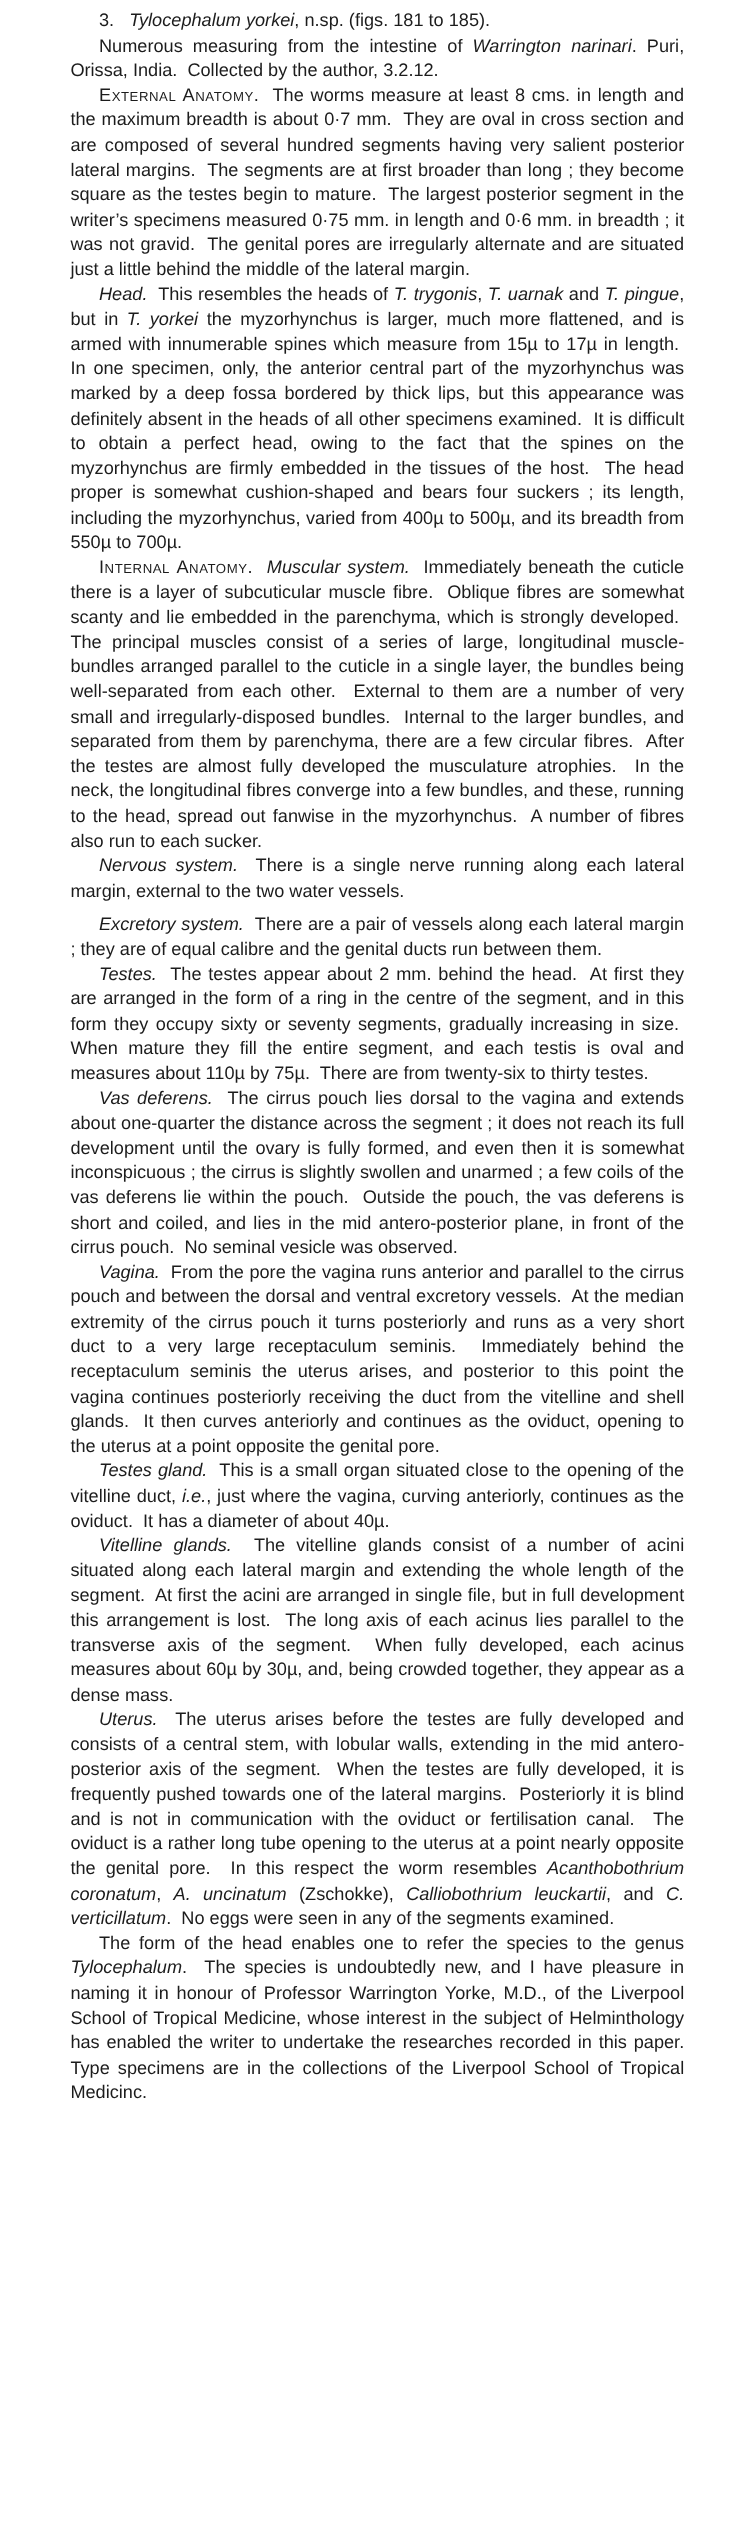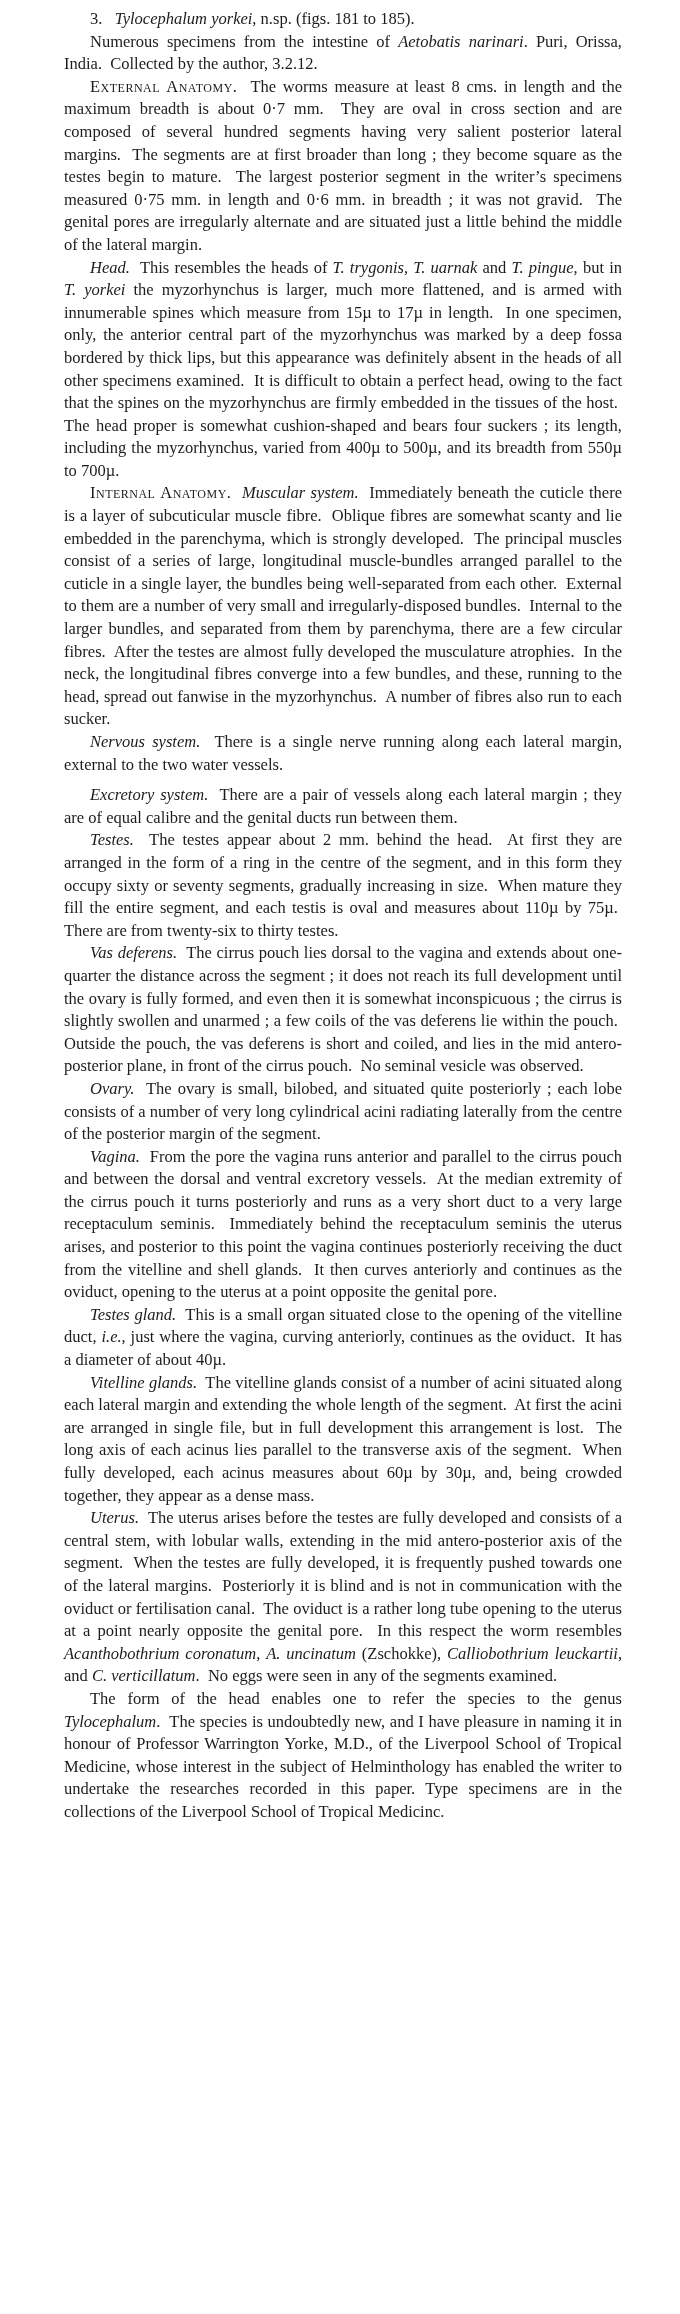--- a/index.html
+++ b/index.html
@@ -10,21 +10,21 @@
     width: 680px;
     height: 2314px;
     background: #ffffff;
     overflow: hidden;
   }
   .page {
     box-sizing: border-box;
     width: 680px;
     height: 2314px;
     padding: 8px 58px 0 64px;
-    font-family: Liberation Serif, serif;
+    font-family: Liberation Sans, sans-serif;
     font-size: 16.5px;
     line-height: 22.6px;
     color: #1c1c1c;
   }
   .heading {
     text-align: center;
     margin: 0 0 19px 0;
     text-indent: 0;
   }
   p.para {
@@ -41,28 +41,27 @@
     letter-spacing: 0.03em;
     margin-top: 38px;
   }
 </style>
 </head>
 <body>
 
 <div class="page" style="background: rgb(255, 255, 255); color: rgb(28, 28, 28);">
   <p class="para heading"><span>3.&nbsp;&nbsp; </span><em>Tylocephalum yorkei</em><span>, n.sp. (figs. 181 to 185).</span></p>
   <div>
-      <p class="para"><span>Numerous specimens from the intestine of </span><em>Aetobatis narinari</em><span>. Puri, Orissa, India.&nbsp; Collected by the author, 3.2.12.</span></p>
+      <p class="para"><span>Numerous measuring from the intestine of </span><em>Warrington narinari</em><span>. Puri, Orissa, India.&nbsp; Collected by the author, 3.2.12.</span></p>
       <p class="para"><span class="sc">External Anatomy.</span><span>&nbsp; The worms measure at least 8 cms. in length and the maximum breadth is about 0·7 mm.&nbsp; They are oval in cross section and are composed of several hundred segments having very salient posterior lateral margins.&nbsp; The segments are at first broader than long ; they become square as the testes begin to mature.&nbsp; The largest posterior segment in the writer’s specimens measured 0·75 mm. in length and 0·6 mm. in breadth ; it was not gravid.&nbsp; The genital pores are irregularly alternate and are situated just a little behind the middle of the lateral margin.</span></p>
       <p class="para"><em>Head.</em><span>&nbsp; This resembles the heads of </span><em>T. trygonis</em><span>, </span><em>T. uarnak</em><span> and </span><em>T. pingue</em><span>, but in </span><em>T. yorkei</em><span> the myzorhynchus is larger, much more flattened, and is armed with innumerable spines which measure from 15µ to 17µ in length.&nbsp; In one specimen, only, the anterior central part of the myzorhynchus was marked by a deep fossa bordered by thick lips, but this appearance was definitely absent in the heads of all other specimens examined.&nbsp; It is difficult to obtain a perfect head, owing to the fact that the spines on the myzorhynchus are firmly embedded in the tissues of the host.&nbsp; The head proper is somewhat cushion-shaped and bears four suckers ; its length, including the myzorhynchus, varied from 400µ to 500µ, and its breadth from 550µ to 700µ.</span></p>
       <p class="para"><span class="sc">Internal Anatomy.</span><span>&nbsp; </span><em>Muscular system.</em><span>&nbsp; Immediately beneath the cuticle there is a layer of subcuticular muscle fibre.&nbsp; Oblique fibres are somewhat scanty and lie embedded in the parenchyma, which is strongly developed.&nbsp; The principal muscles consist of a series of large, longitudinal muscle-bundles arranged parallel to the cuticle in a single layer, the bundles being well-separated from each other.&nbsp; External to them are a number of very small and irregularly-disposed bundles.&nbsp; Internal to the larger bundles, and separated from them by parenchyma, there are a few circular fibres.&nbsp; After the testes are almost fully developed the musculature atrophies.&nbsp; In the neck, the longitudinal fibres converge into a few bundles, and these, running to the head, spread out fanwise in the myzorhynchus.&nbsp; A number of fibres also run to each sucker.</span></p>
       <p class="para"><em>Nervous system.</em><span>&nbsp; There is a single nerve running along each lateral margin, external to the two water vessels.</span></p>
       <p class="para space-before"><em>Excretory system.</em><span>&nbsp; There are a pair of vessels along each lateral margin ; they are of equal calibre and the genital ducts run between them.</span></p>
       <p class="para"><em>Testes.</em><span>&nbsp; The testes appear about 2 mm. behind the head.&nbsp; At first they are arranged in the form of a ring in the centre of the segment, and in this form they occupy sixty or seventy segments, gradually increasing in size.&nbsp; When mature they fill the entire segment, and each testis is oval and measures about 110µ by 75µ.&nbsp; There are from twenty-six to thirty testes.</span></p>
       <p class="para"><em>Vas deferens.</em><span>&nbsp; The cirrus pouch lies dorsal to the vagina and extends about one-quarter the distance across the segment ; it does not reach its full development until the ovary is fully formed, and even then it is somewhat inconspicuous ; the cirrus is slightly swollen and unarmed ; a few coils of the vas deferens lie within the pouch.&nbsp; Outside the pouch, the vas deferens is short and coiled, and lies in the mid antero-posterior plane, in front of the cirrus pouch.&nbsp; No seminal vesicle was observed.</span></p>
-      <p class="para"><em>Ovary.</em><span>&nbsp; The ovary is small, bilobed, and situated quite posteriorly ; each lobe consists of a number of very long cylindrical acini radiating laterally from the centre of the posterior margin of the segment.</span></p>
       <p class="para"><em>Vagina.</em><span>&nbsp; From the pore the vagina runs anterior and parallel to the cirrus pouch and between the dorsal and ventral excretory vessels.&nbsp; At the median extremity of the cirrus pouch it turns posteriorly and runs as a very short duct to a very large receptaculum seminis.&nbsp; Immediately behind the receptaculum seminis the uterus arises, and posterior to this point the vagina continues posteriorly receiving the duct from the vitelline and shell glands.&nbsp; It then curves anteriorly and continues as the oviduct, opening to the uterus at a point opposite the genital pore.</span></p>
       <p class="para"><em>Testes gland.</em><span>&nbsp; This is a small organ situated close to the opening of the vitelline duct, </span><em>i.e.</em><span>, just where the vagina, curving anteriorly, continues as the oviduct.&nbsp; It has a diameter of about 40µ.</span></p>
       <p class="para"><em>Vitelline glands.</em><span>&nbsp; The vitelline glands consist of a number of acini situated along each lateral margin and extending the whole length of the segment.&nbsp; At first the acini are arranged in single file, but in full development this arrangement is lost.&nbsp; The long axis of each acinus lies parallel to the transverse axis of the segment.&nbsp; When fully developed, each acinus measures about 60µ by 30µ, and, being crowded together, they appear as a dense mass.</span></p>
       <p class="para"><em>Uterus.</em><span>&nbsp; The uterus arises before the testes are fully developed and consists of a central stem, with lobular walls, extending in the mid antero-posterior axis of the segment.&nbsp; When the testes are fully developed, it is frequently pushed towards one of the lateral margins.&nbsp; Posteriorly it is blind and is not in communication with the oviduct or fertilisation canal.&nbsp; The oviduct is a rather long tube opening to the uterus at a point nearly opposite the genital pore.&nbsp; In this respect the worm resembles </span><em>Acanthobothrium coronatum</em><span>, </span><em>A. uncinatum</em><span> (Zschokke), </span><em>Calliobothrium leuckartii</em><span>, and </span><em>C. verticillatum</em><span>.&nbsp; No eggs were seen in any of the segments examined.</span></p>
       <p class="para"><span>The form of the head enables one to refer the species to the genus </span><em>Tylocephalum</em><span>.&nbsp; The species is undoubtedly new, and I have pleasure in naming it in honour of Professor Warrington Yorke, M.D., of the Liverpool School of Tropical Medicine, whose interest in the subject of Helminthology has enabled the writer to undertake the researches recorded in this paper. Type specimens are in the collections of the Liverpool School of Tropical Medicinc.</span></p>
     </div>
 </div>
 
 </body></html>

